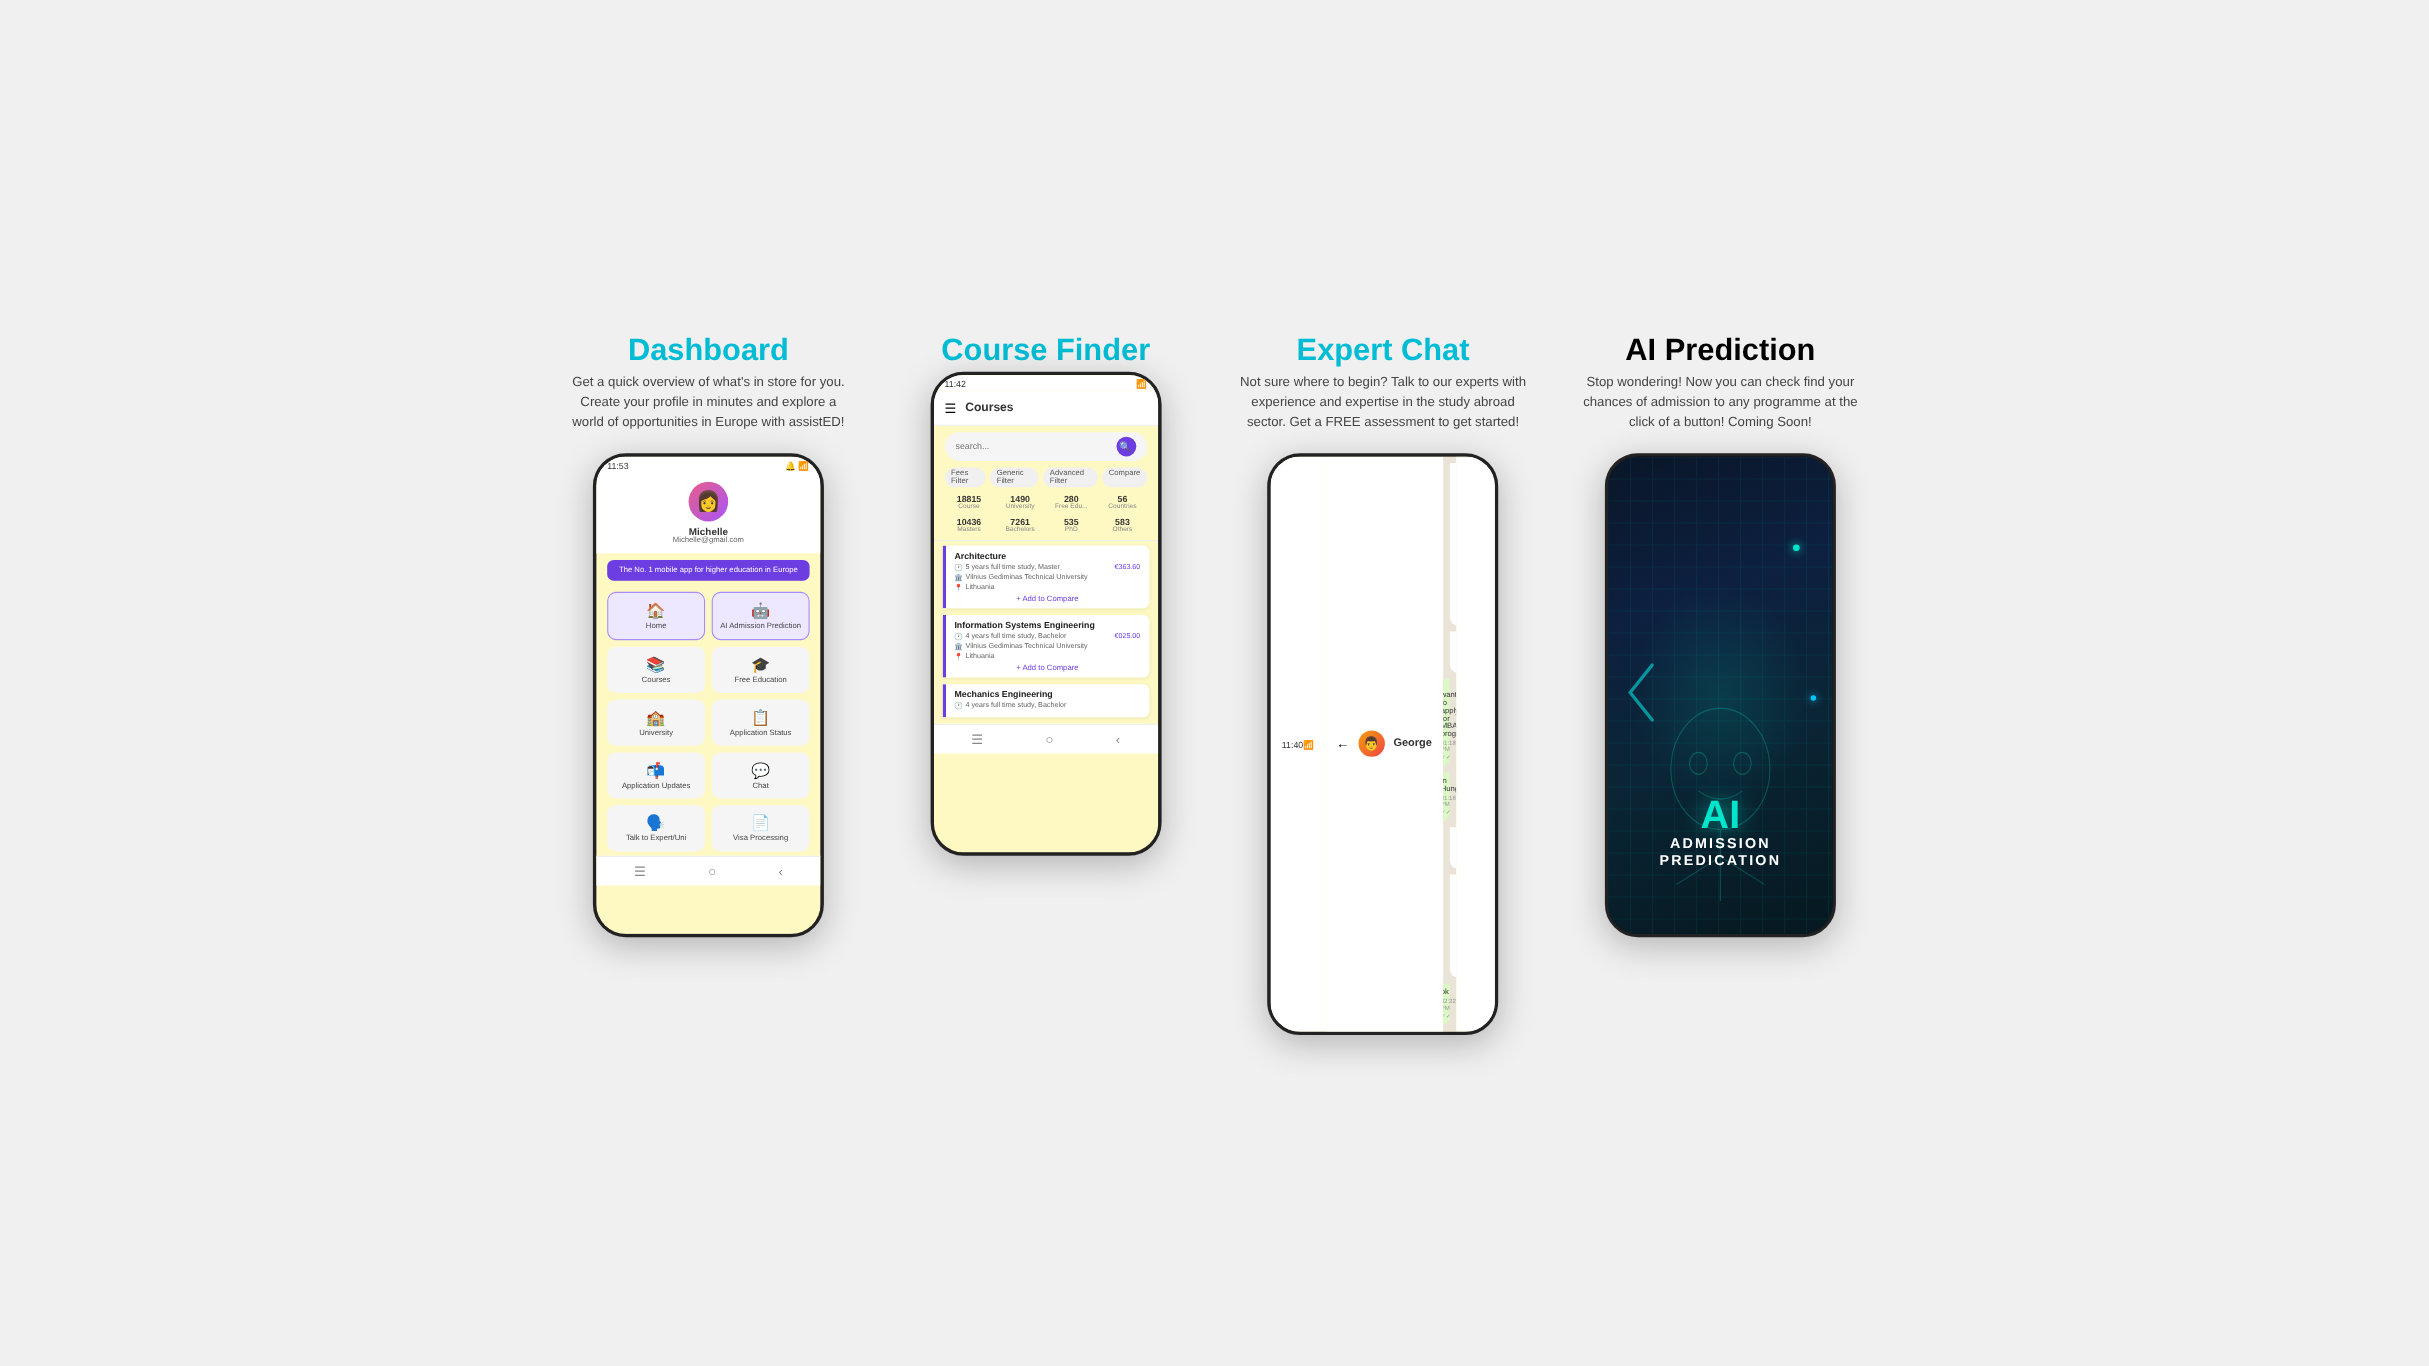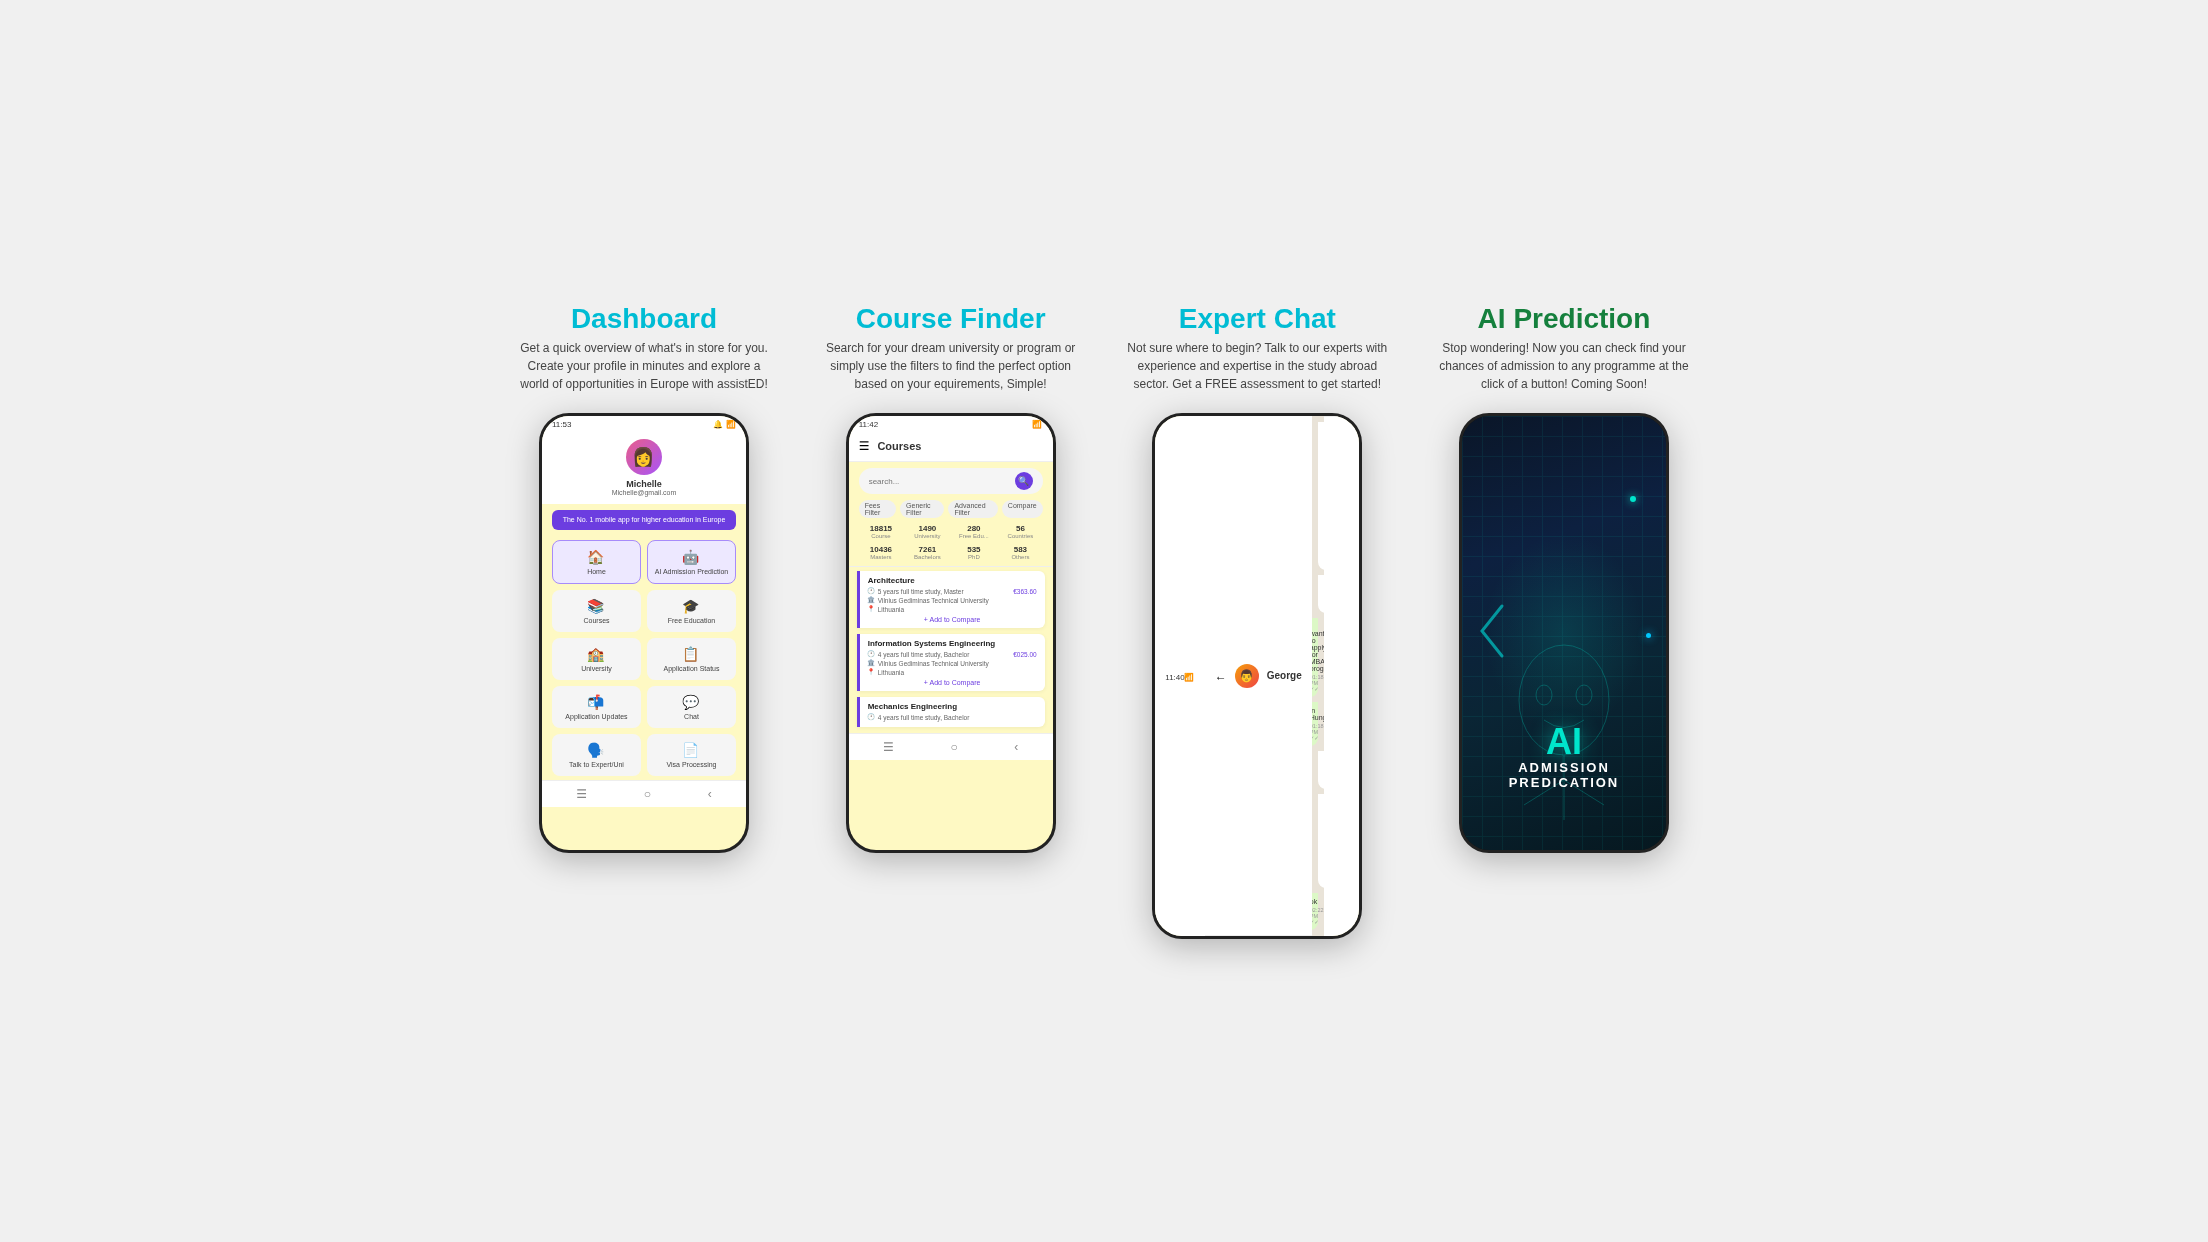--- a/index.html
+++ b/index.html
@@ -446,21 +446,20 @@
           <span>☰</span>
           <span>○</span>
           <span>‹</span>
         </div>
       </div>
     </div>
   </div>
 
   <div class="section">
     <div class="section-title" style="color:#00bcd4;">Course Finder</div>
-    <div class="section-desc">Search for your dream university or program or simply use the filters to find the perfect option based on your equirements, Simple!</div>
     <div class="phone-frame">
       <div class="phone-screen">
         <div class="status-bar">
           <span>11:42</span>
           <span>📶</span>
         </div>
         <div class="cf-header">
           <span style="font-size:12px;">☰</span>
           <span class="cf-header-title">Courses</span>
         </div>
@@ -612,21 +611,21 @@
         <div class="phone-navbar">
           <span>☰</span>
           <span>○</span>
           <span>‹</span>
         </div>
       </div>
     </div>
   </div>
 
   <div class="section">
-    <div class="section-title" style="color:#15803d;">AI Prediction</div>
+    <div class="section-title" style="color:#000000;">AI Prediction</div>
     <div class="section-desc">Stop wondering! Now you can check find your chances of admission to any programme at the click of a button! Coming Soon!</div>
     <div class="phone-frame">
       <div class="ai-phone-screen">
         <div class="ai-grid-lines"></div>
         <div class="ai-glow-circle"></div>
         <div class="ai-dot-top"></div>
         <div class="ai-dot-mid"></div>
 
         <div style="position:absolute;left:15px;top:50%;transform:translateY(-50%);z-index:3;">
           <svg width="30" height="60" viewBox="0 0 30 60">

